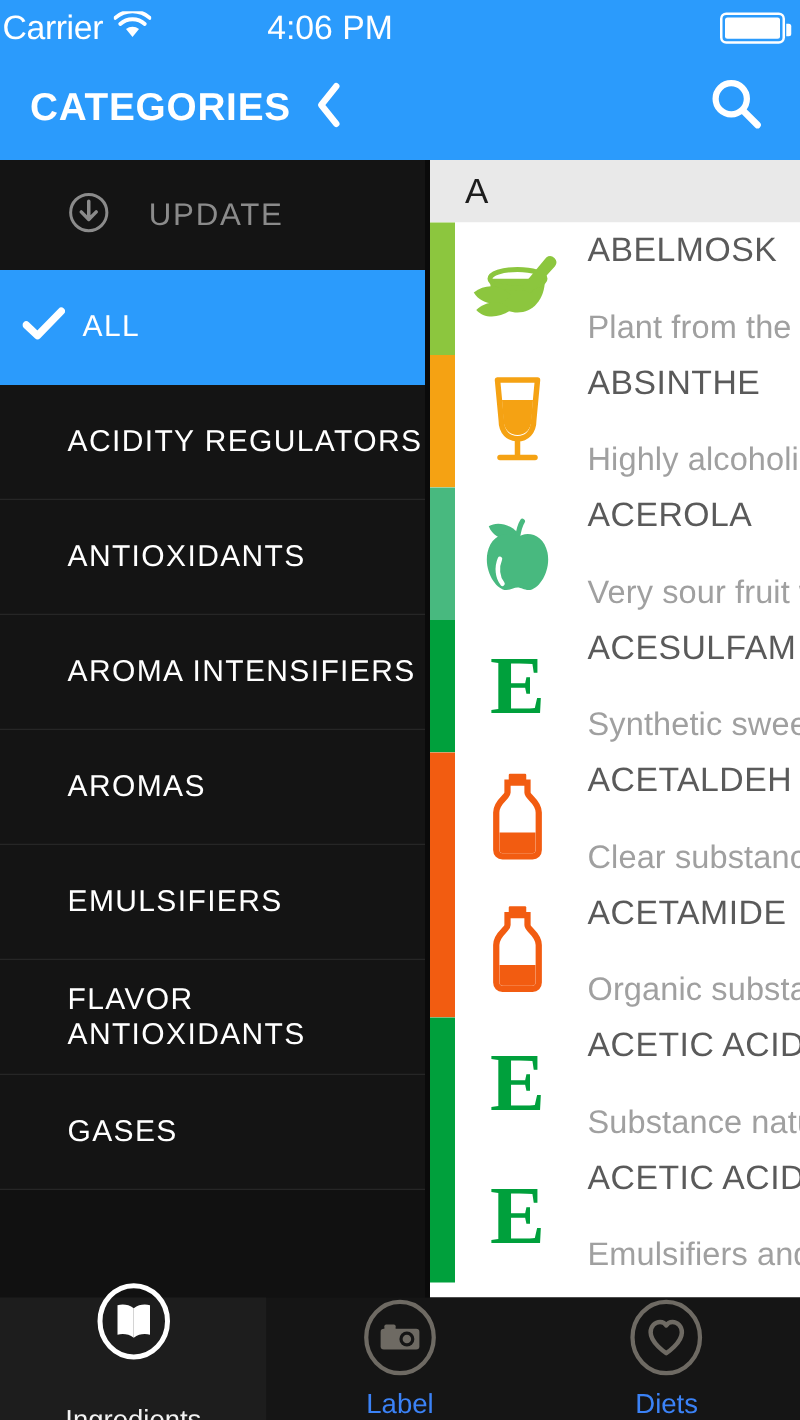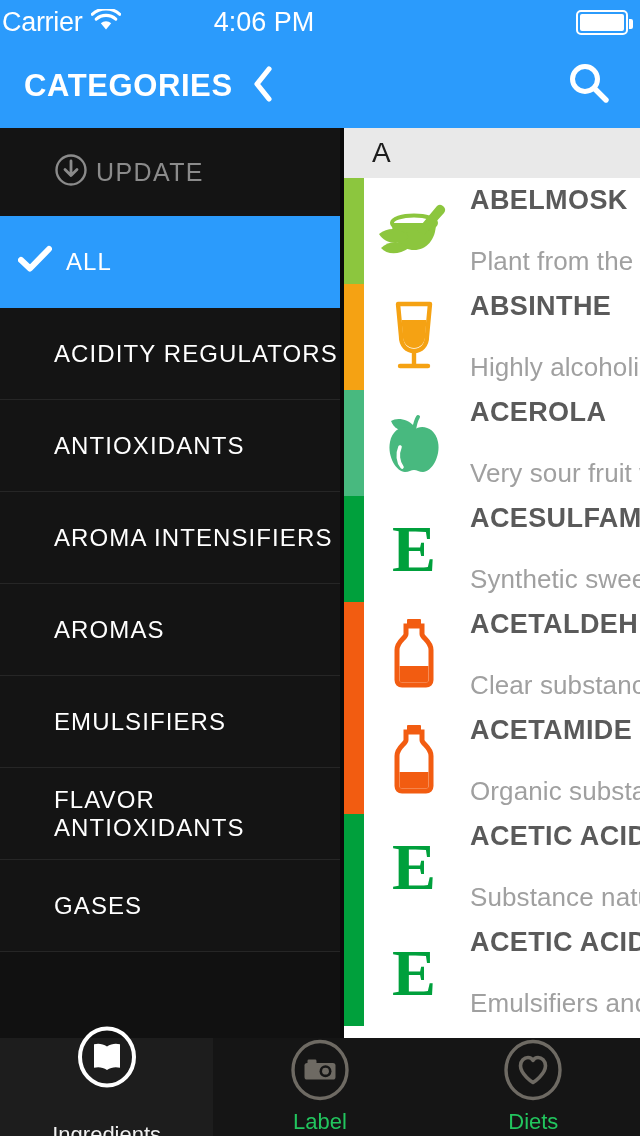--- a/index.html
+++ b/index.html
@@ -36,21 +36,21 @@
   .nav-title { color:#ffffff; font-size:31px; font-weight:bold; letter-spacing:0.6px; }
   .nav-back { display:block; }
   .nav-search { position:absolute; right:28px; display:block; cursor:pointer; }
 
   
   .drawer {
     position:absolute; top:128px; left:0; width:340px; height:910px;
     background:#111111; overflow:hidden;
   }
   .update-row {
-    height:88px; display:flex; align-items:center; padding-left:54px; gap:8px;
+    height:88px; display:flex; align-items:center; padding-left:54px; gap:31px;
     background:#141414; cursor:pointer;
   }
   .update-label { color:#8b8b8b; font-size:25px; letter-spacing:1.4px; }
   .menu-item {
     height:92px; display:flex; align-items:center; padding-left:54px;
     color:#ffffff; font-size:24px; letter-spacing:1.1px;
     border-bottom:1px solid #262626; background:#141414; cursor:pointer;
   }
   .menu-item.selected {
     background:#2b9bfc; border-bottom:none; padding-left:0;
@@ -66,34 +66,34 @@
     background:#ffffff; overflow:hidden;
   }
   .section-header {
     height:50px; background:#e9e9e9; display:flex; align-items:center;
     padding-left:28px; color:#1d1d1d; font-size:28px; font-weight:400;
   }
   .row { position:relative; height:106px; display:flex; align-items:center; background:#ffffff; cursor:pointer; }
   .row-stripe { position:absolute; left:0; top:0; bottom:0; width:20px; }
   .row-icon { width:92px; margin-left:24px; display:flex; align-items:center; justify-content:center; }
   .row-text { margin-left:10px; white-space:nowrap; }
-  .row-title { font-size:27px; font-weight:bold; color:#5a5a5a; letter-spacing:0.4px; line-height:1.18; }
+  .row-title { font-size:27px; font-weight:normal; color:#5a5a5a; letter-spacing:0.4px; line-height:1.18; }
   .row-sub { font-size:26px; color:#a0a0a0; letter-spacing:0.1px; line-height:1.2;margin-top:29px; }
   .eglyph { font-family:"Liberation Serif","DejaVu Serif",serif; font-size:66px; font-weight:bold; line-height:1; }
 
   
   .tabbar {
     position:absolute; left:0; bottom:0; width:640px; height:98px;
     background:#151515; display:flex;
   }
   .tab { flex:1; display:flex; flex-direction:column; align-items:center; justify-content:center; gap:4px; cursor:pointer; }
   .tab.active { background:#1d1d1d; }
   .tab-label { font-size:22px; }
   .tab.active .tab-label { color:#f2f2f2;margin-top:26px; }
-  .tab.inactive .tab-label { color:#22c55e; }
+  .tab.inactive .tab-label { color:#3b82f6; }
 </style>
 </head>
 <body>
 
 <div id="app">
 
   <div class="statusbar">
     <div class="sb-left">
       <span class="sb-carrier">Carrier</span>
       <span class="wifi">

